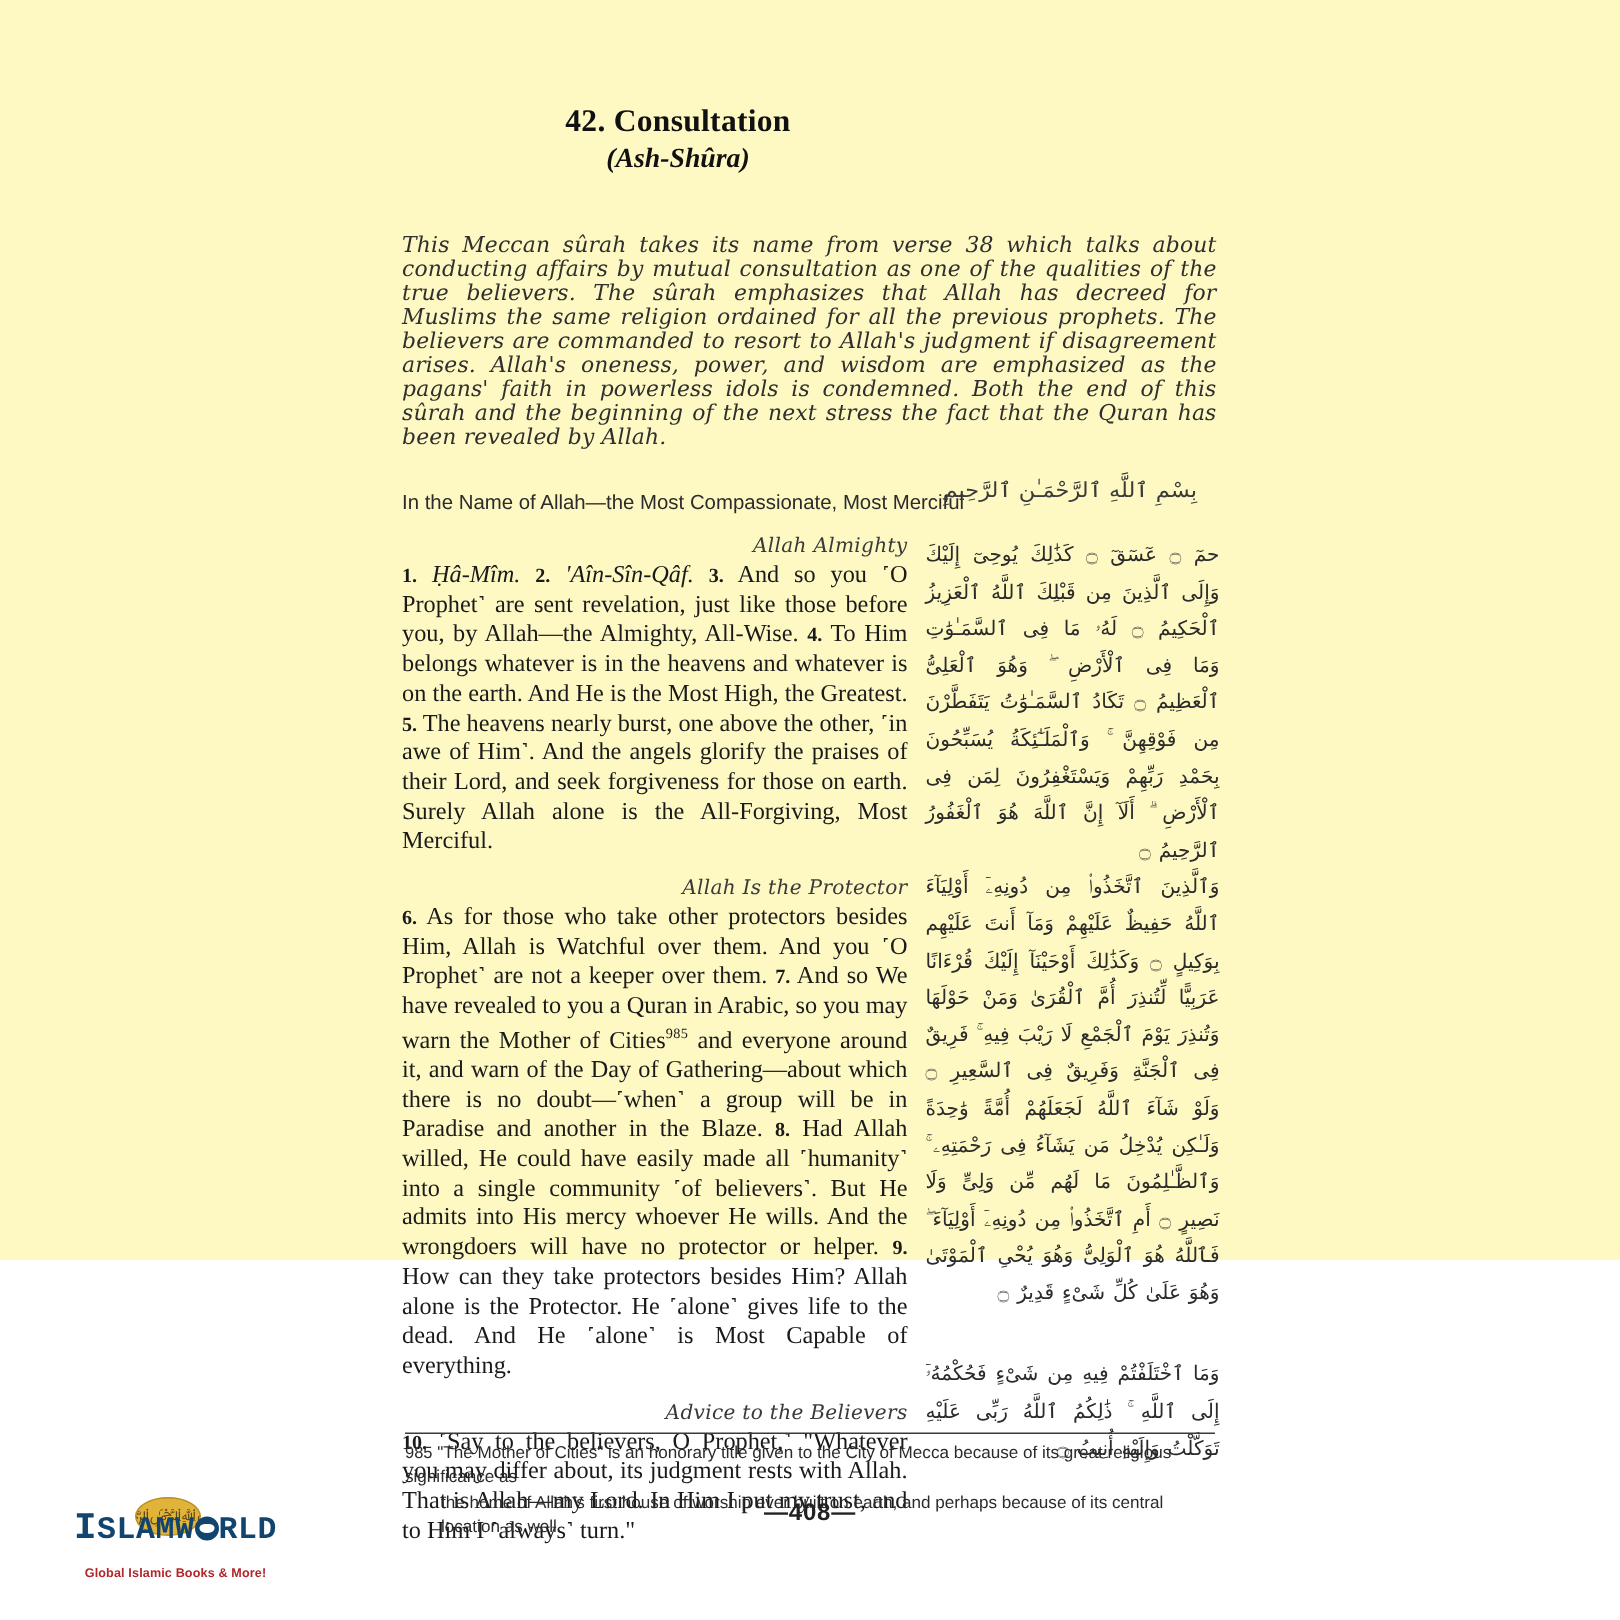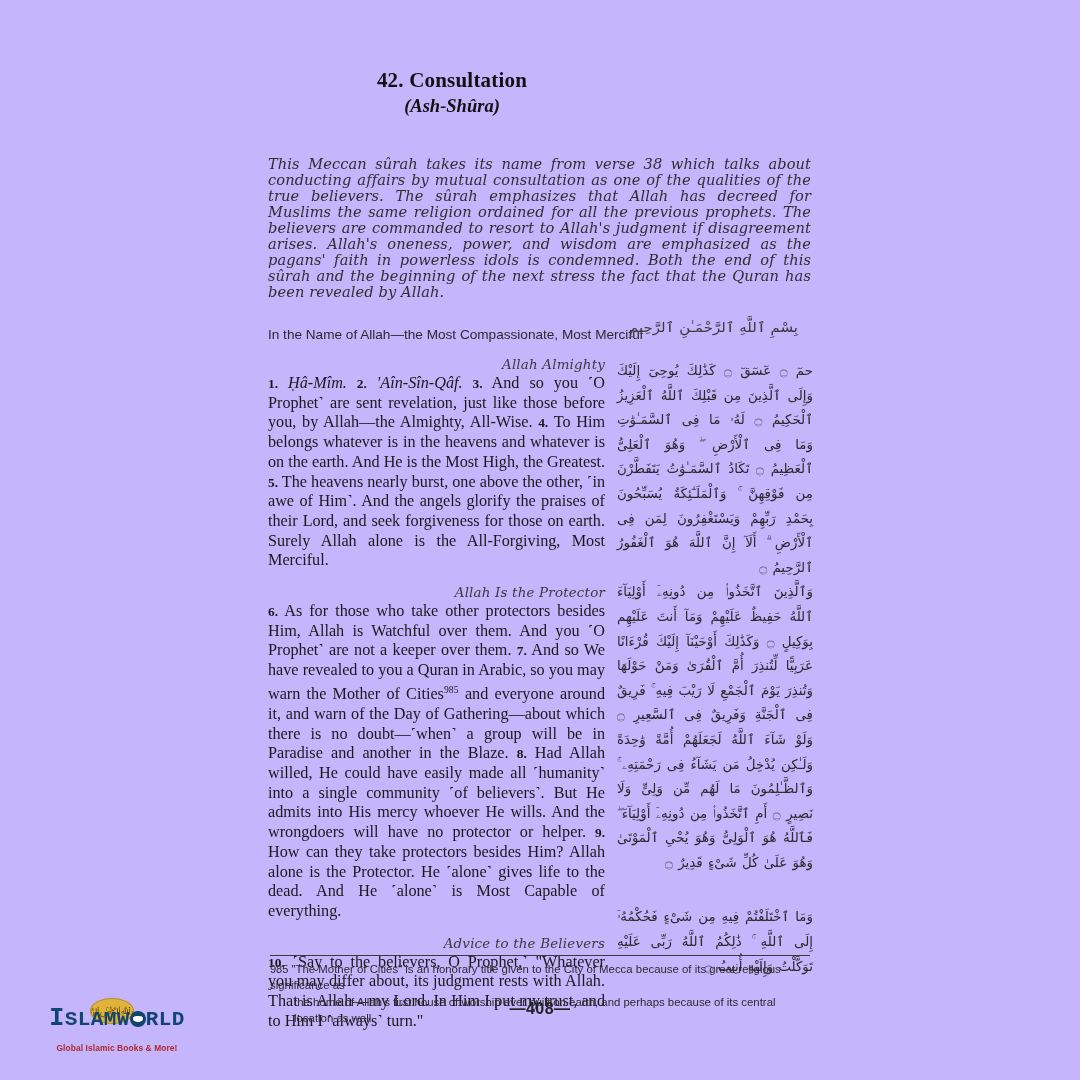--- a/index.html
+++ b/index.html
@@ -13,22 +13,22 @@
     position: relative;
     font-family: "Liberation Serif", serif;
     color: #1d1d1d;
     overflow: hidden;
   }
 
   .page {
     position: absolute;
     left: 0; top: 0;
     width: 1080px;
-    height: 1080px;
-    background: #c4b5fd;
+    height: 840px;
+    background: #fef9c3;
   }
 
   
   .title-block {
     position: absolute;
     left: 262px;
     top: 68px;
     width: 556px;
     height: 70px;
   }

